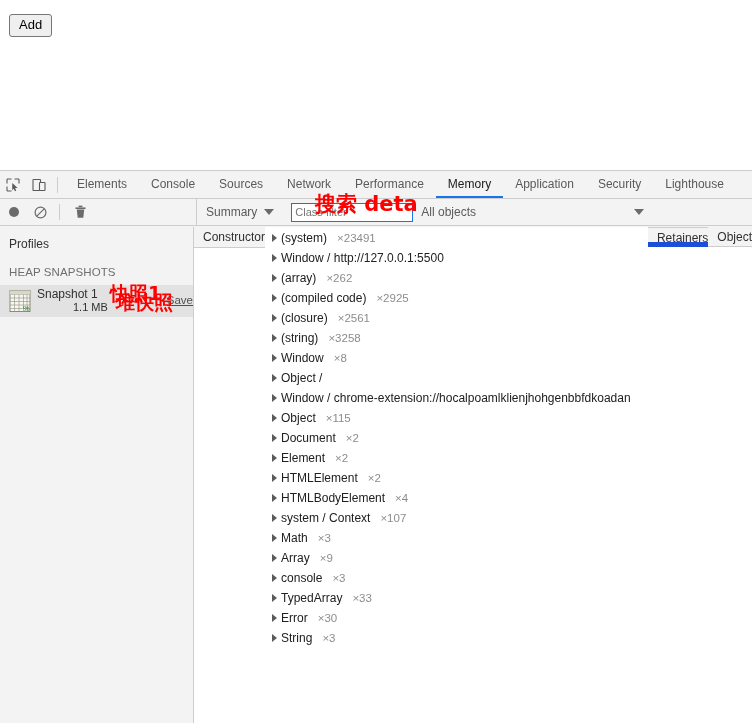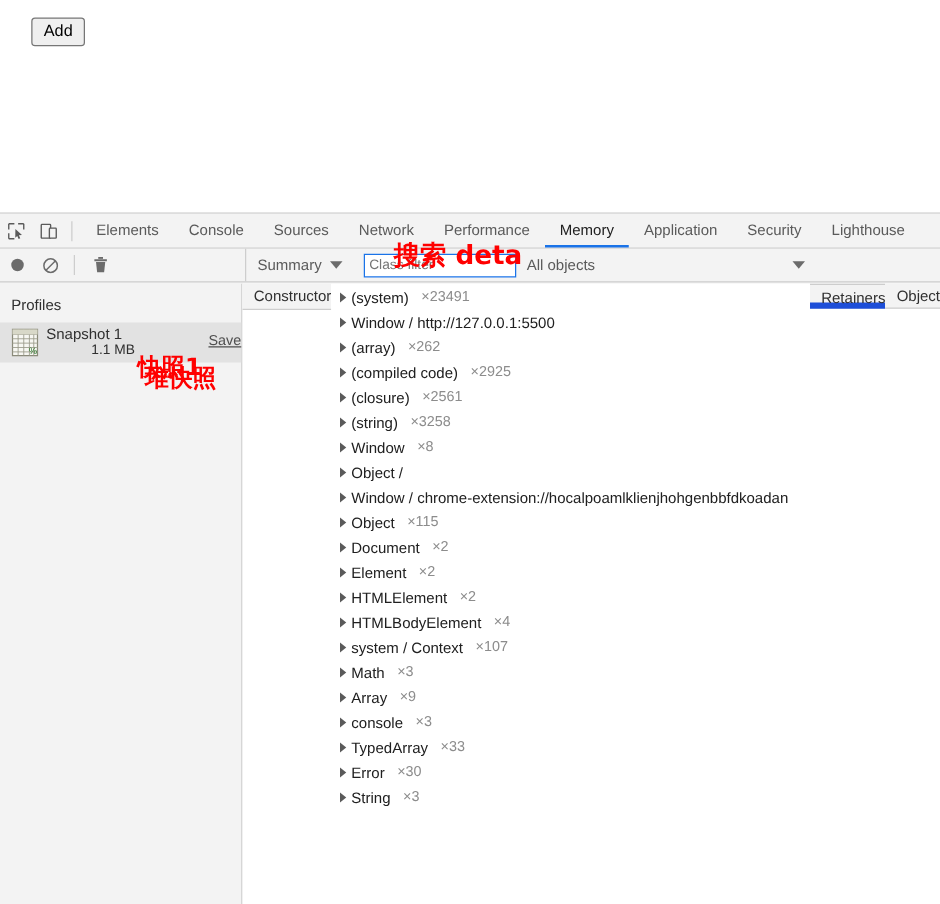--- a/index.html
+++ b/index.html
@@ -7,21 +7,21 @@
     margin: 0; padding: 0;
     width: 752px; height: 723px;
     background: #ffffff;
     font-family: "Liberation Sans", sans-serif;
     overflow: hidden;
   }
 
   
   #page-area {
     position: absolute;
-    left: 16px; top: 0; width: 669px; height: 170px;
+    left: 0; top: 0; width: 669px; height: 170px;
     background: #ffffff;
   }
   #add-button {
     position: absolute;
     left: 9px; top: 14px;
     padding: 2px 9px 3px 9px;
     font-family: "Liberation Sans", sans-serif;
     font-size: 13px;
     line-height: 16px;
     color: #000000;
@@ -338,20 +338,21 @@
         <span>All objects</span>
         <span class="caret"></span>
       </div>
     </div>
   </div>
 
   <div id="split">
 
     <div id="sidebar">
       <div id="profiles-title">Profiles</div>
+      <div id="heap-heading">HEAP SNAPSHOTS</div>
       <div id="snapshot-row">
         <svg id="snap-icon" viewBox="0 0 22 24">
           <rect x="1" y="1.5" width="20" height="21" fill="#f7f7f2" stroke="#8a8a7a" stroke-width="1"></rect>
           <g stroke="#9b9b8c" stroke-width="0.7">
             <line x1="1" y1="5.5" x2="21" y2="5.5"></line>
             <line x1="1" y1="9" x2="21" y2="9"></line>
             <line x1="1" y1="12.5" x2="21" y2="12.5"></line>
             <line x1="1" y1="16" x2="21" y2="16"></line>
             <line x1="1" y1="19.5" x2="21" y2="19.5"></line>
             <line x1="5.5" y1="1.5" x2="5.5" y2="22.5"></line>

